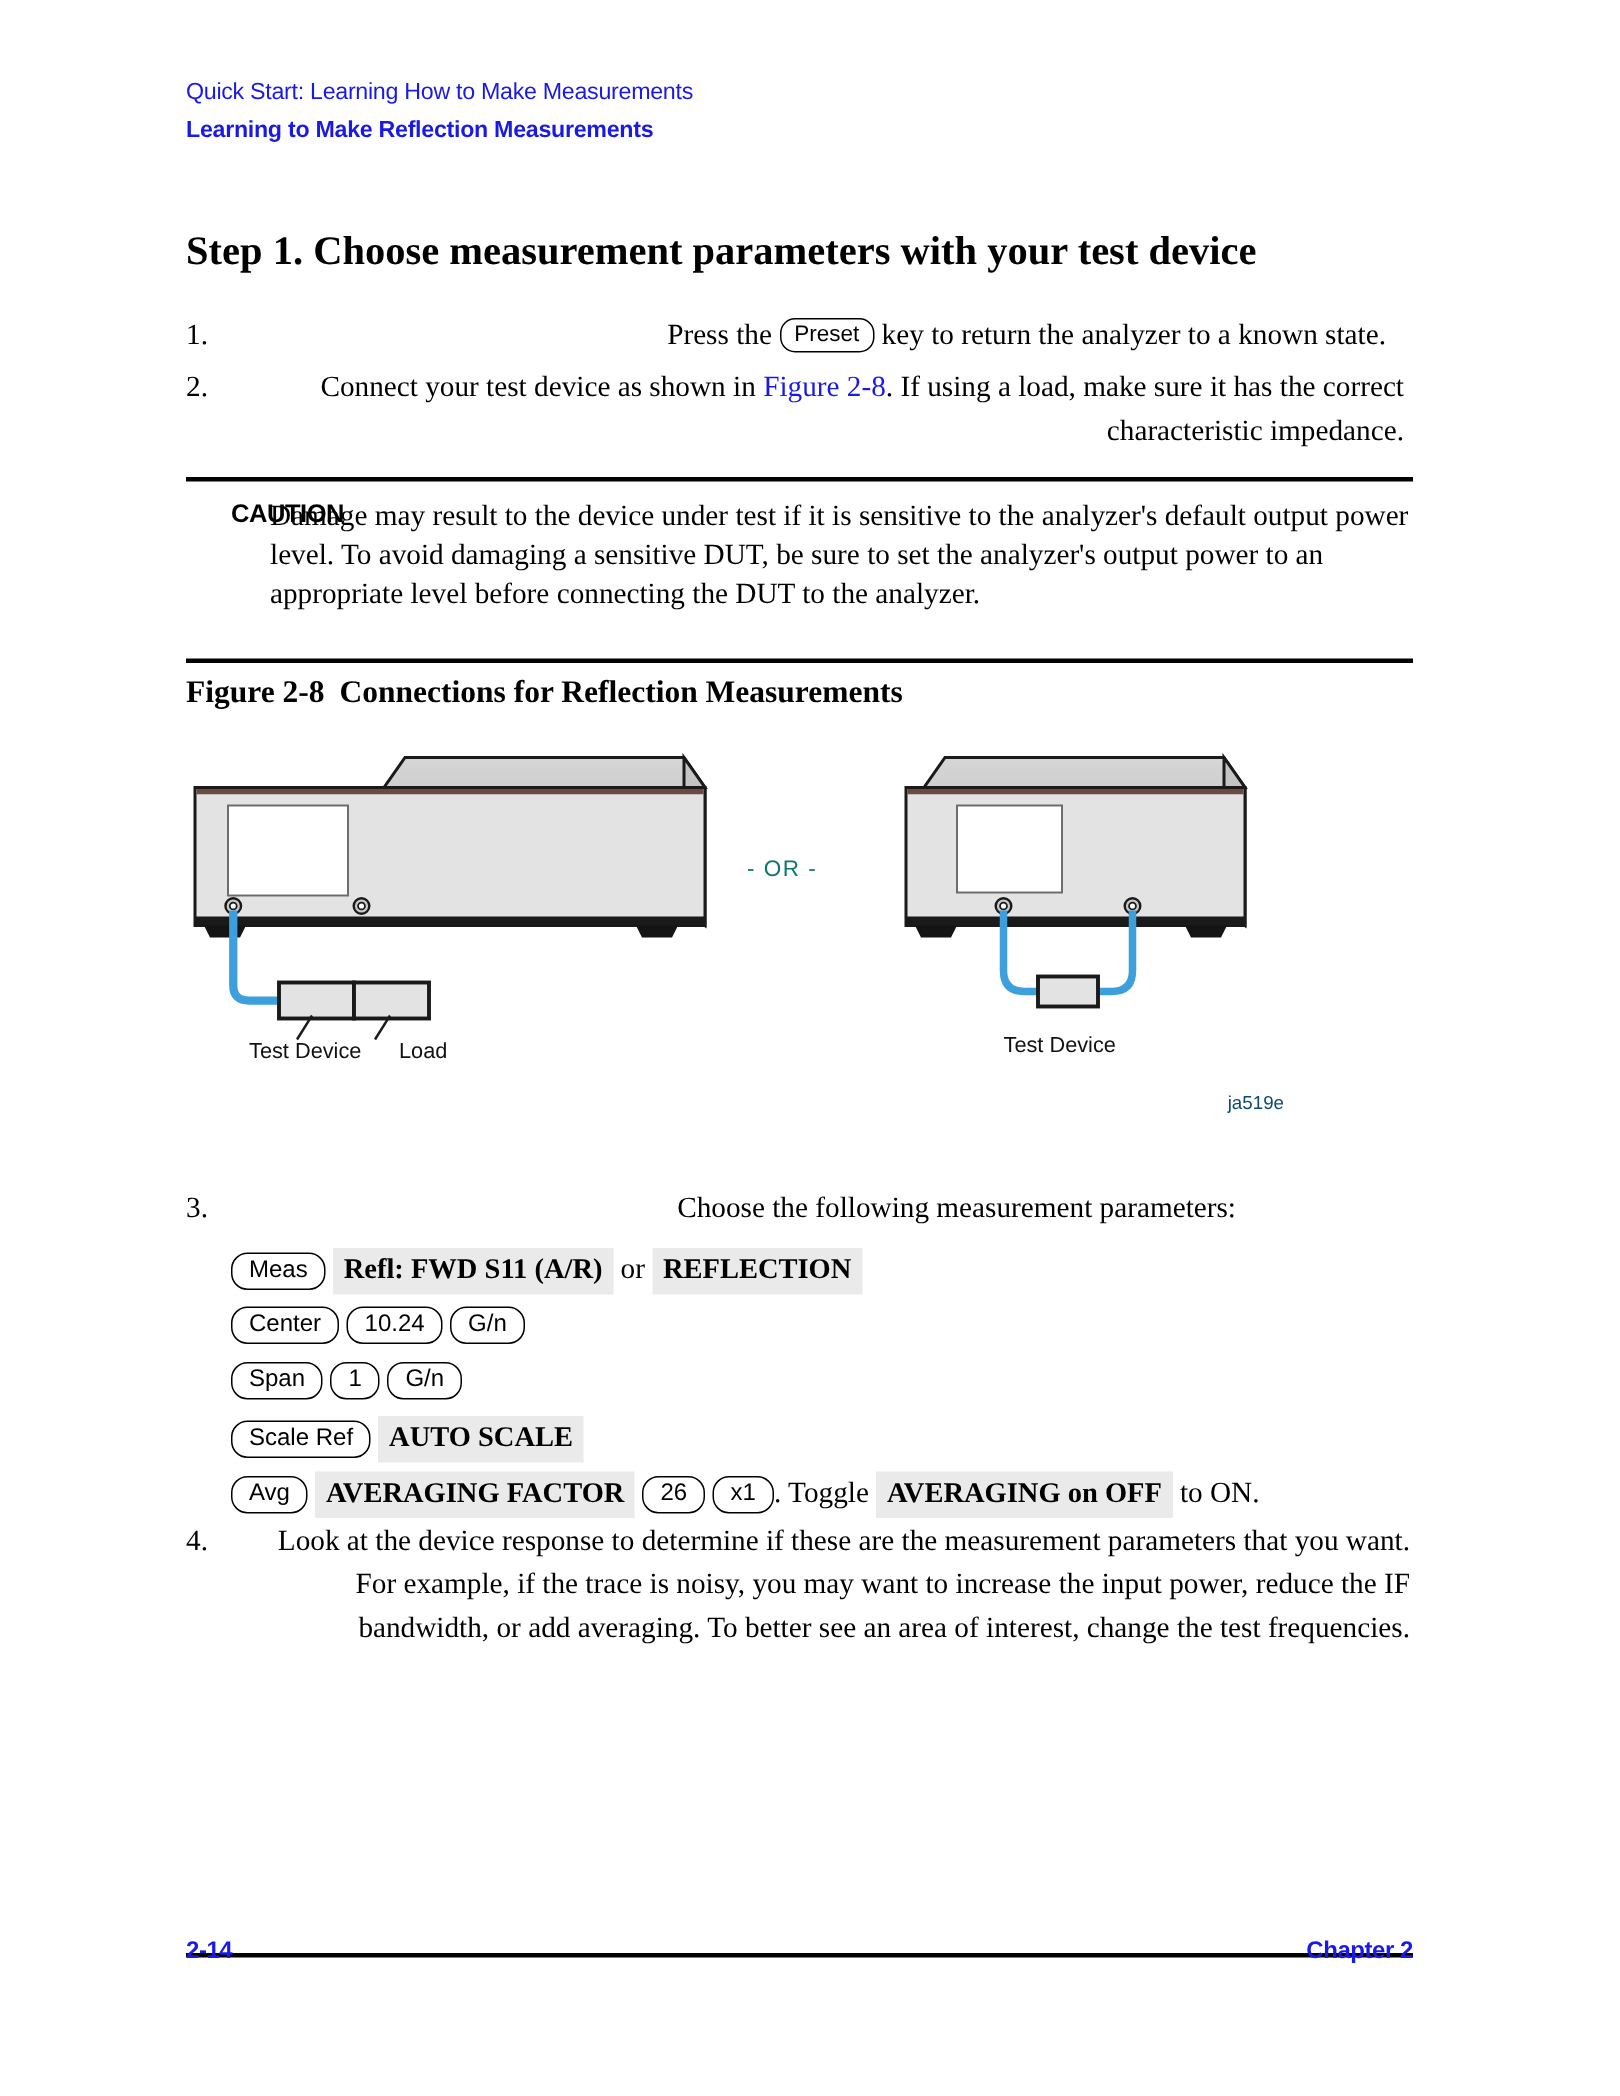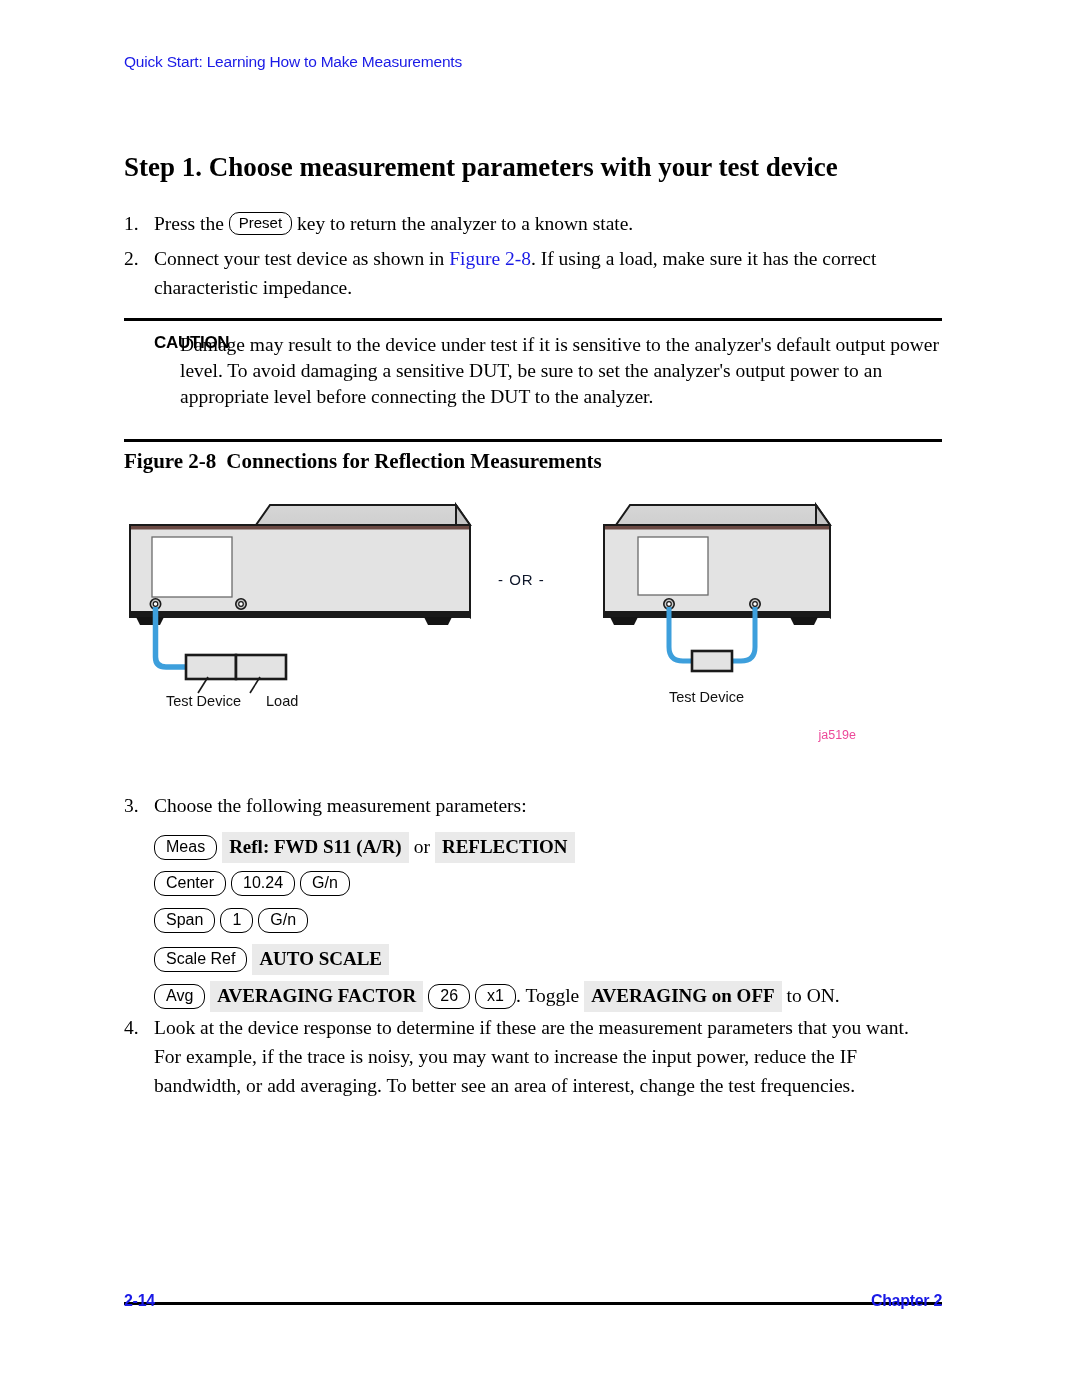--- a/index.html
+++ b/index.html
@@ -71,20 +71,21 @@
   .num-item .num {
     position: absolute;
     left: 0;
     top: 0;
     width: 28px;
     text-align: left;
   }
   .num-item .body {
     margin-left: 30px;
     display: block;
+    text-align: right;
   }
 
   #item1 { left: 124px; top: 209px; width: 800px; }
   #item2 { left: 124px; top: 244px; width: 812px; }
   #item3 { left: 124px; top: 791px; width: 700px; }
   #item4 { left: 124px; top: 1013px; width: 816px; }
 
   
   .hardkey {
     display: inline-block;
@@ -167,30 +168,30 @@
     top: 497px;
     width: 820px;
     height: 265px;
   }
   .fig-id {
     position: absolute;
     right: 88px;
     top: 231px;
     font-family: "Liberation Sans", sans-serif;
     font-size: 12.5px;
-    color: #ec4899;
+    color: #0c4a6e;
   }
   .or-text {
     position: absolute;
     left: 374px;
     top: 74px;
     font-family: "Liberation Sans", sans-serif;
     font-size: 15px;
     letter-spacing: 1px;
-    color: #0f172a;
+    color: #0f766e;
   }
   .dev-label {
     position: absolute;
     font-family: "Liberation Sans", sans-serif;
     font-size: 14.5px;
     color: #111111;
     white-space: nowrap;
   }
 
   
@@ -229,20 +230,21 @@
   .footer-left  { left: 124px; }
   .footer-right { right: 138px; }
 </style>
 </head>
 <body>
 
 <div class="page">
 
   <div class="hdr">
     <div class="hdr-line1">Quick Start: Learning How to Make Measurements</div>
+    <div class="hdr-line2">Learning to Make Reflection Measurements</div>
   </div>
 
   <h1 class="step-head">
     <span>Step 1. Choose measurement parameters with your test device</span>
   </h1>
 
   <div class="num-item" id="item1">
     <span class="num">1.</span>
     <span class="body"><span>Press the</span>
       <span class="hardkey">Preset</span>

